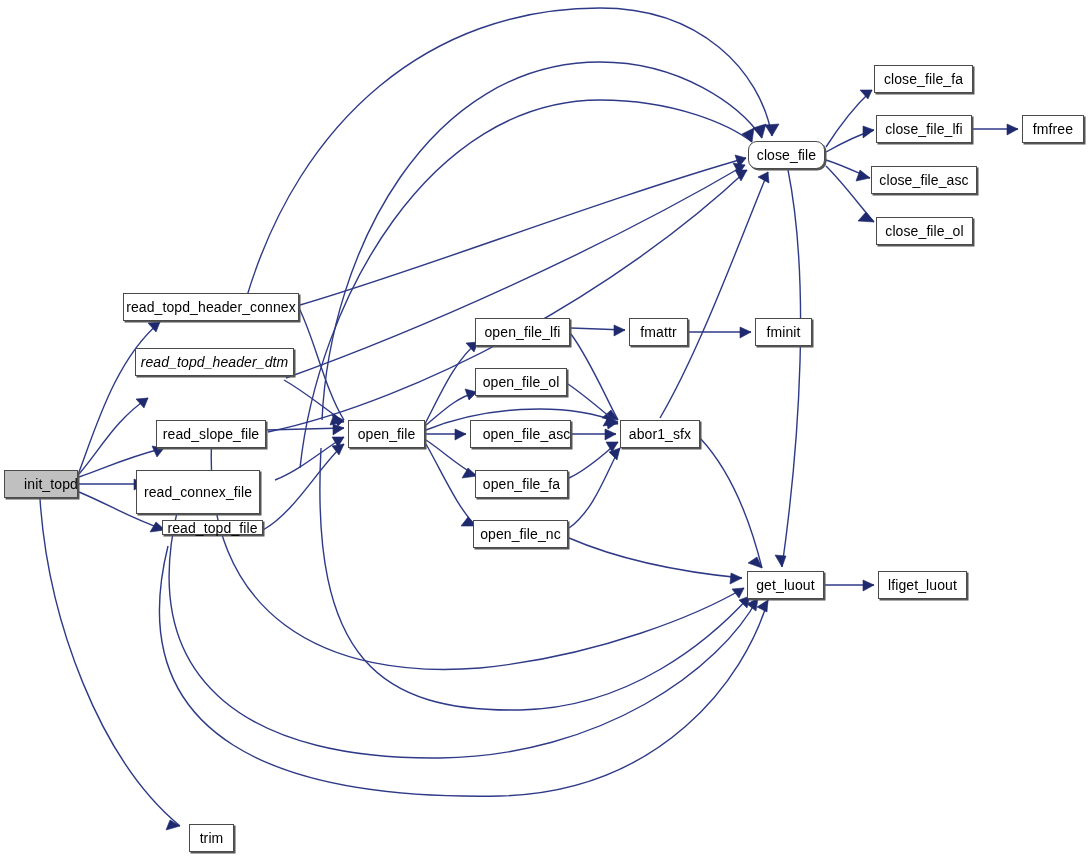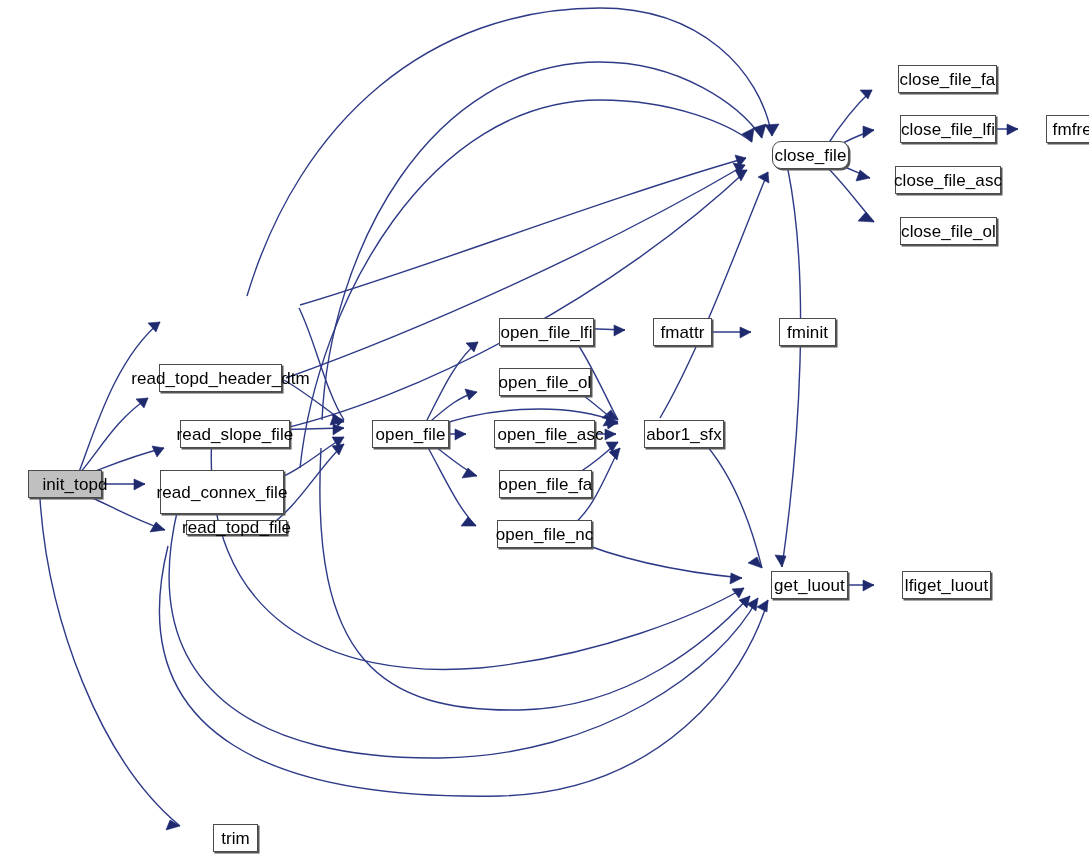--- a/index.html
+++ b/index.html
@@ -31,29 +31,28 @@
     fill: #1f2a6e;
     stroke: #1f2a6e;
     stroke-width: 0.6;
   }
   .node {
     position: absolute;
     box-sizing: border-box;
     border: 1px solid #4a4a4a;
     background: #ffffff;
     color: #000000;
-    font-size: 17px;
+    font-size: 14px;
     line-height: 1;
     display: flex;
     align-items: center;
     justify-content: center;
     white-space: nowrap;
     box-shadow: 1.5px 1.5px 0 0 #555555;
     letter-spacing: 0.1px;
-    margin-left: 24px;
   }
   .node.highlight {
     background: #c0c0c0;
   }
 </style>
 </head>
 <body>
 
 <div id="graph-root" style="background: rgb(255, 255, 255);">
   <svg id="edge-layer" viewBox="0 0 1089 857" width="1089" height="857">
@@ -203,21 +202,22 @@
       <polygon class="arrow-head" points="768,600 757,607 767,612" fill="#1f2a6e" stroke="#1f2a6e"></polygon>
     </g>
 
     <g>
       <path class="edge-path" d="M 825,585 L 874,585" stroke="#2e3a87"></path>
       <polygon class="arrow-head" points="874,585 863,580 863,591" fill="#1f2a6e" stroke="#1f2a6e"></polygon>
     </g>
   </svg>
 
   <div class="node highlight" style="left: 4px; top: 470px; width: 74px; height: 28px; padding-left: 20px;">init_topd</div>
-  <div class="node" style="left: 135px; top: 364px; width: 123px; height: 28px;">read_topd_header_dtm</div>
+  <div class="node" style="left: 123px; top: 293px; width: 176px; height: 28px;">read_topd_header_connex</div>
+  <div class="node" style="left: 135px; top: 348px; width: 159px; height: 28px; font-style: italic;">read_topd_header_dtm</div>
   <div class="node" style="left: 156px; top: 420px; width: 110px; height: 28px;">read_slope_file</div>
   <div class="node" style="left: 136px; top: 470px; width: 124px; height: 44px;">read_connex_file</div>
   <div class="node" style="left: 162px; top: 520px; width: 101px; height: 15px;">read_topd_file</div>
   <div class="node" style="left: 189px; top: 824px; width: 45px; height: 28px;">trim</div>
   <div class="node" style="left: 348px; top: 420px; width: 77px; height: 28px;">open_file</div>
   <div class="node" style="left: 475px; top: 318px; width: 95px; height: 28px;">open_file_lfi</div>
   <div class="node" style="left: 475px; top: 368px; width: 92px; height: 28px;">open_file_ol</div>
   <div class="node" style="left: 470px; top: 420px; width: 101px; height: 28px; padding-left: 12px;">open_file_asc</div>
   <div class="node" style="left: 475px; top: 470px; width: 93px; height: 28px;">open_file_fa</div>
   <div class="node" style="left: 473px; top: 520px; width: 95px; height: 28px;">open_file_nc</div>

